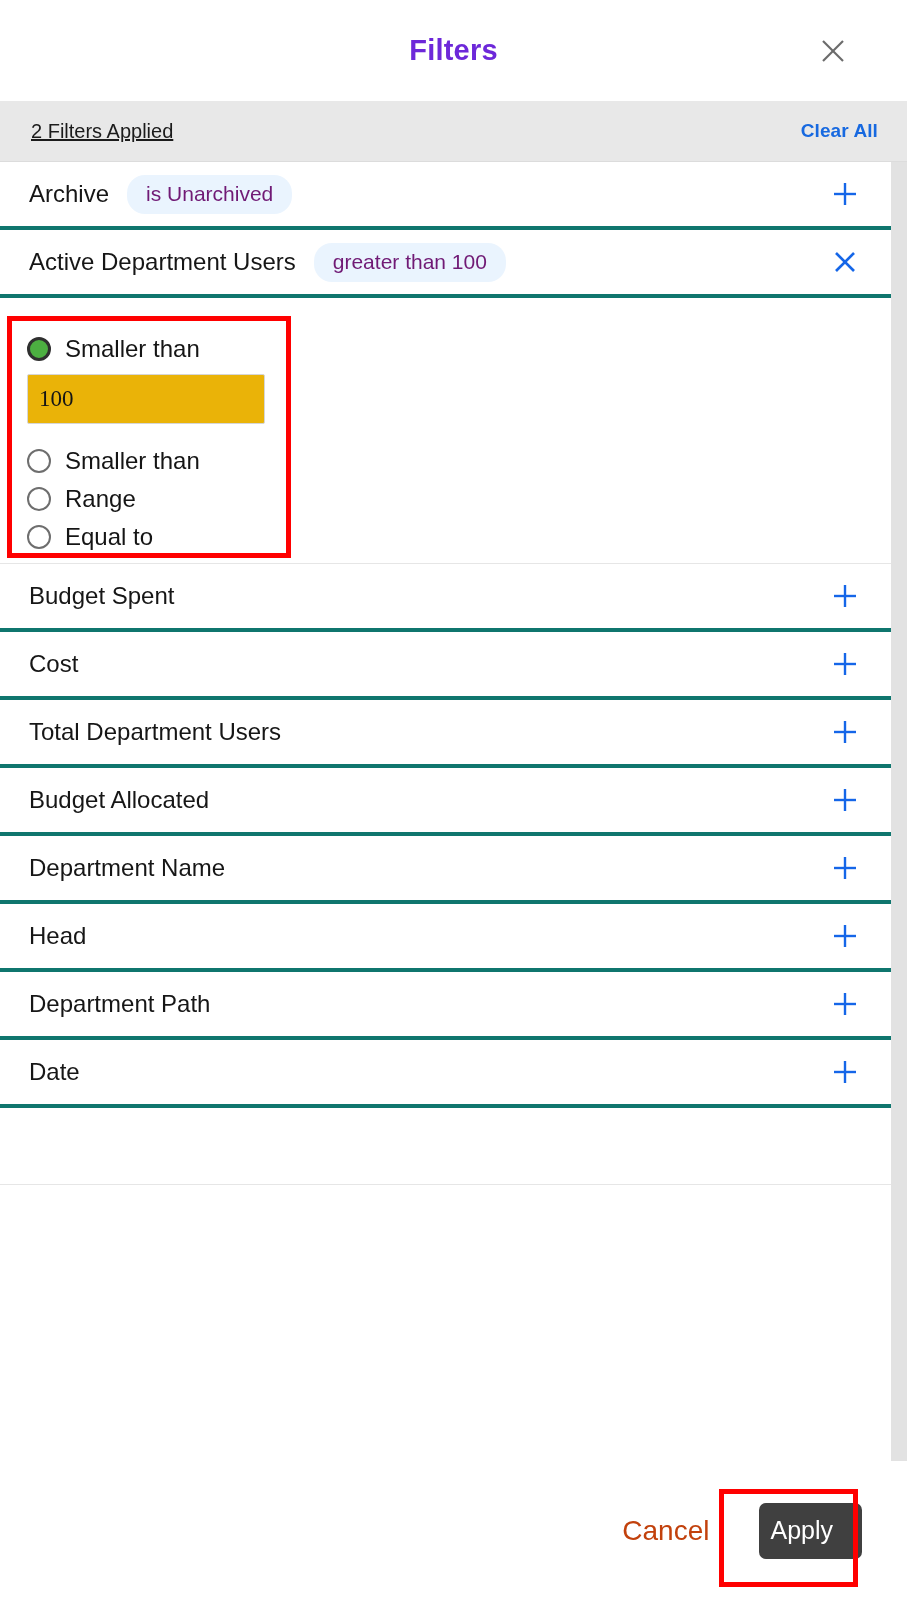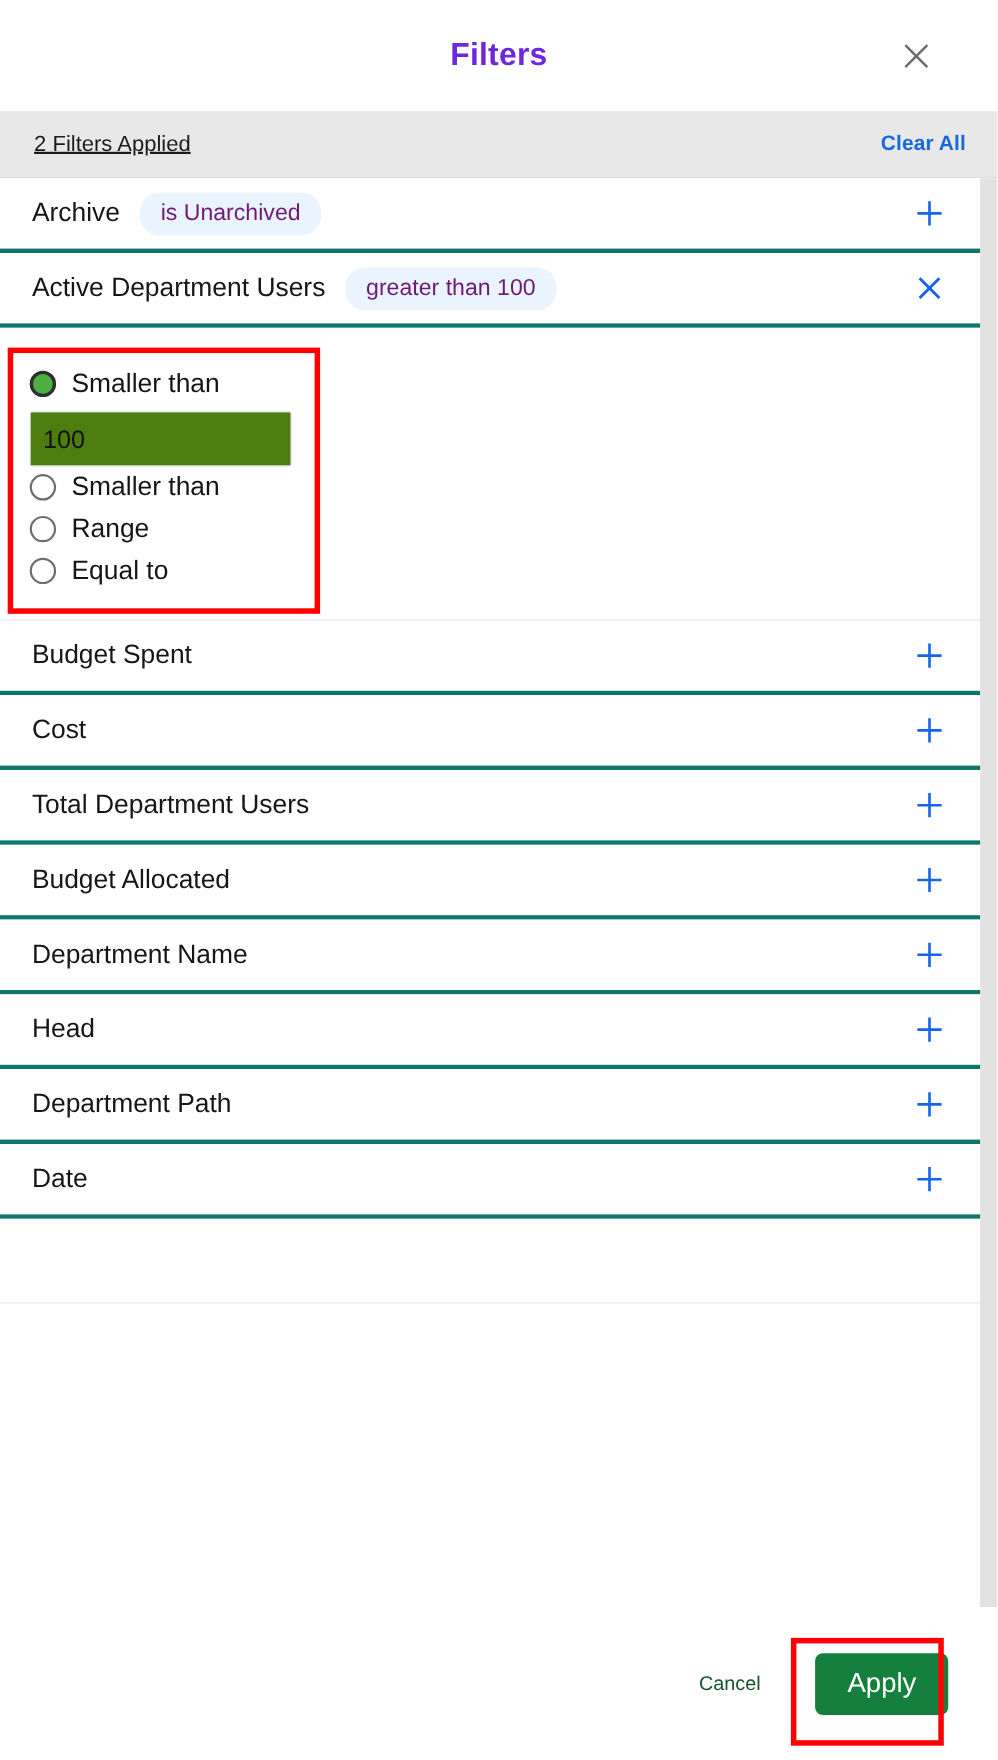--- a/index.html
+++ b/index.html
@@ -181,31 +181,31 @@
     background: #4caf41;
   }
   .radio-text {
     margin-left: 14px;
     font-size: 24px;
     color: #151515;
     white-space: nowrap;
   }
   .value-input {
     margin-top: 6px;
-    margin-bottom: 0;
+    margin-bottom: 18px;
     width: 238px;
     height: 50px;
     box-sizing: border-box;
     border: 1px solid #d6d6d6;
     border-radius: 2px;
-    font-family: Liberation Sans, sans-serif;
+    font-family: Liberation Serif, serif;
     font-size: 23px;
     color: #151515;
     padding: 0 11px;
-    background: #4d7c0f;
+    background: #eab308;
     outline: none;
   }
 
   
   .tail-row {
     height: 76px;
     border-bottom: 1px solid #e6e6e6;
     background: #ffffff;
   }
 
@@ -214,38 +214,38 @@
     position: relative;
     height: 139px;
     background: #ffffff;
     display: flex;
     align-items: center;
     justify-content: flex-end;
     padding-right: 45px;
     box-sizing: border-box;
   }
   .cancel-btn {
-    font-size: 18px;
-    color: #14532d;
+    font-size: 28px;
+    color: #c2410c;
     background: none;
     border: none;
     font-family: "Liberation Sans", sans-serif;
     cursor: pointer;
     padding: 6px 10px;
     margin-right: 40px;
   }
   .apply-btn {
     font-size: 25px;
     color: #ffffff;
-    background: #15803d;
+    background: #404040;
     border: none;
     border-radius: 7px;
     font-family: "Liberation Sans", sans-serif;
     cursor: pointer;
-    padding: 15px 29px 16px 29px;
+    padding: 15px 29px 16px 11px;
     line-height: 1;
   }
   #apply-annot {
     left: 719px;
     top: 1489px;
     width: 139px;
     height: 98px;
     position: absolute;
   }
 </style>

